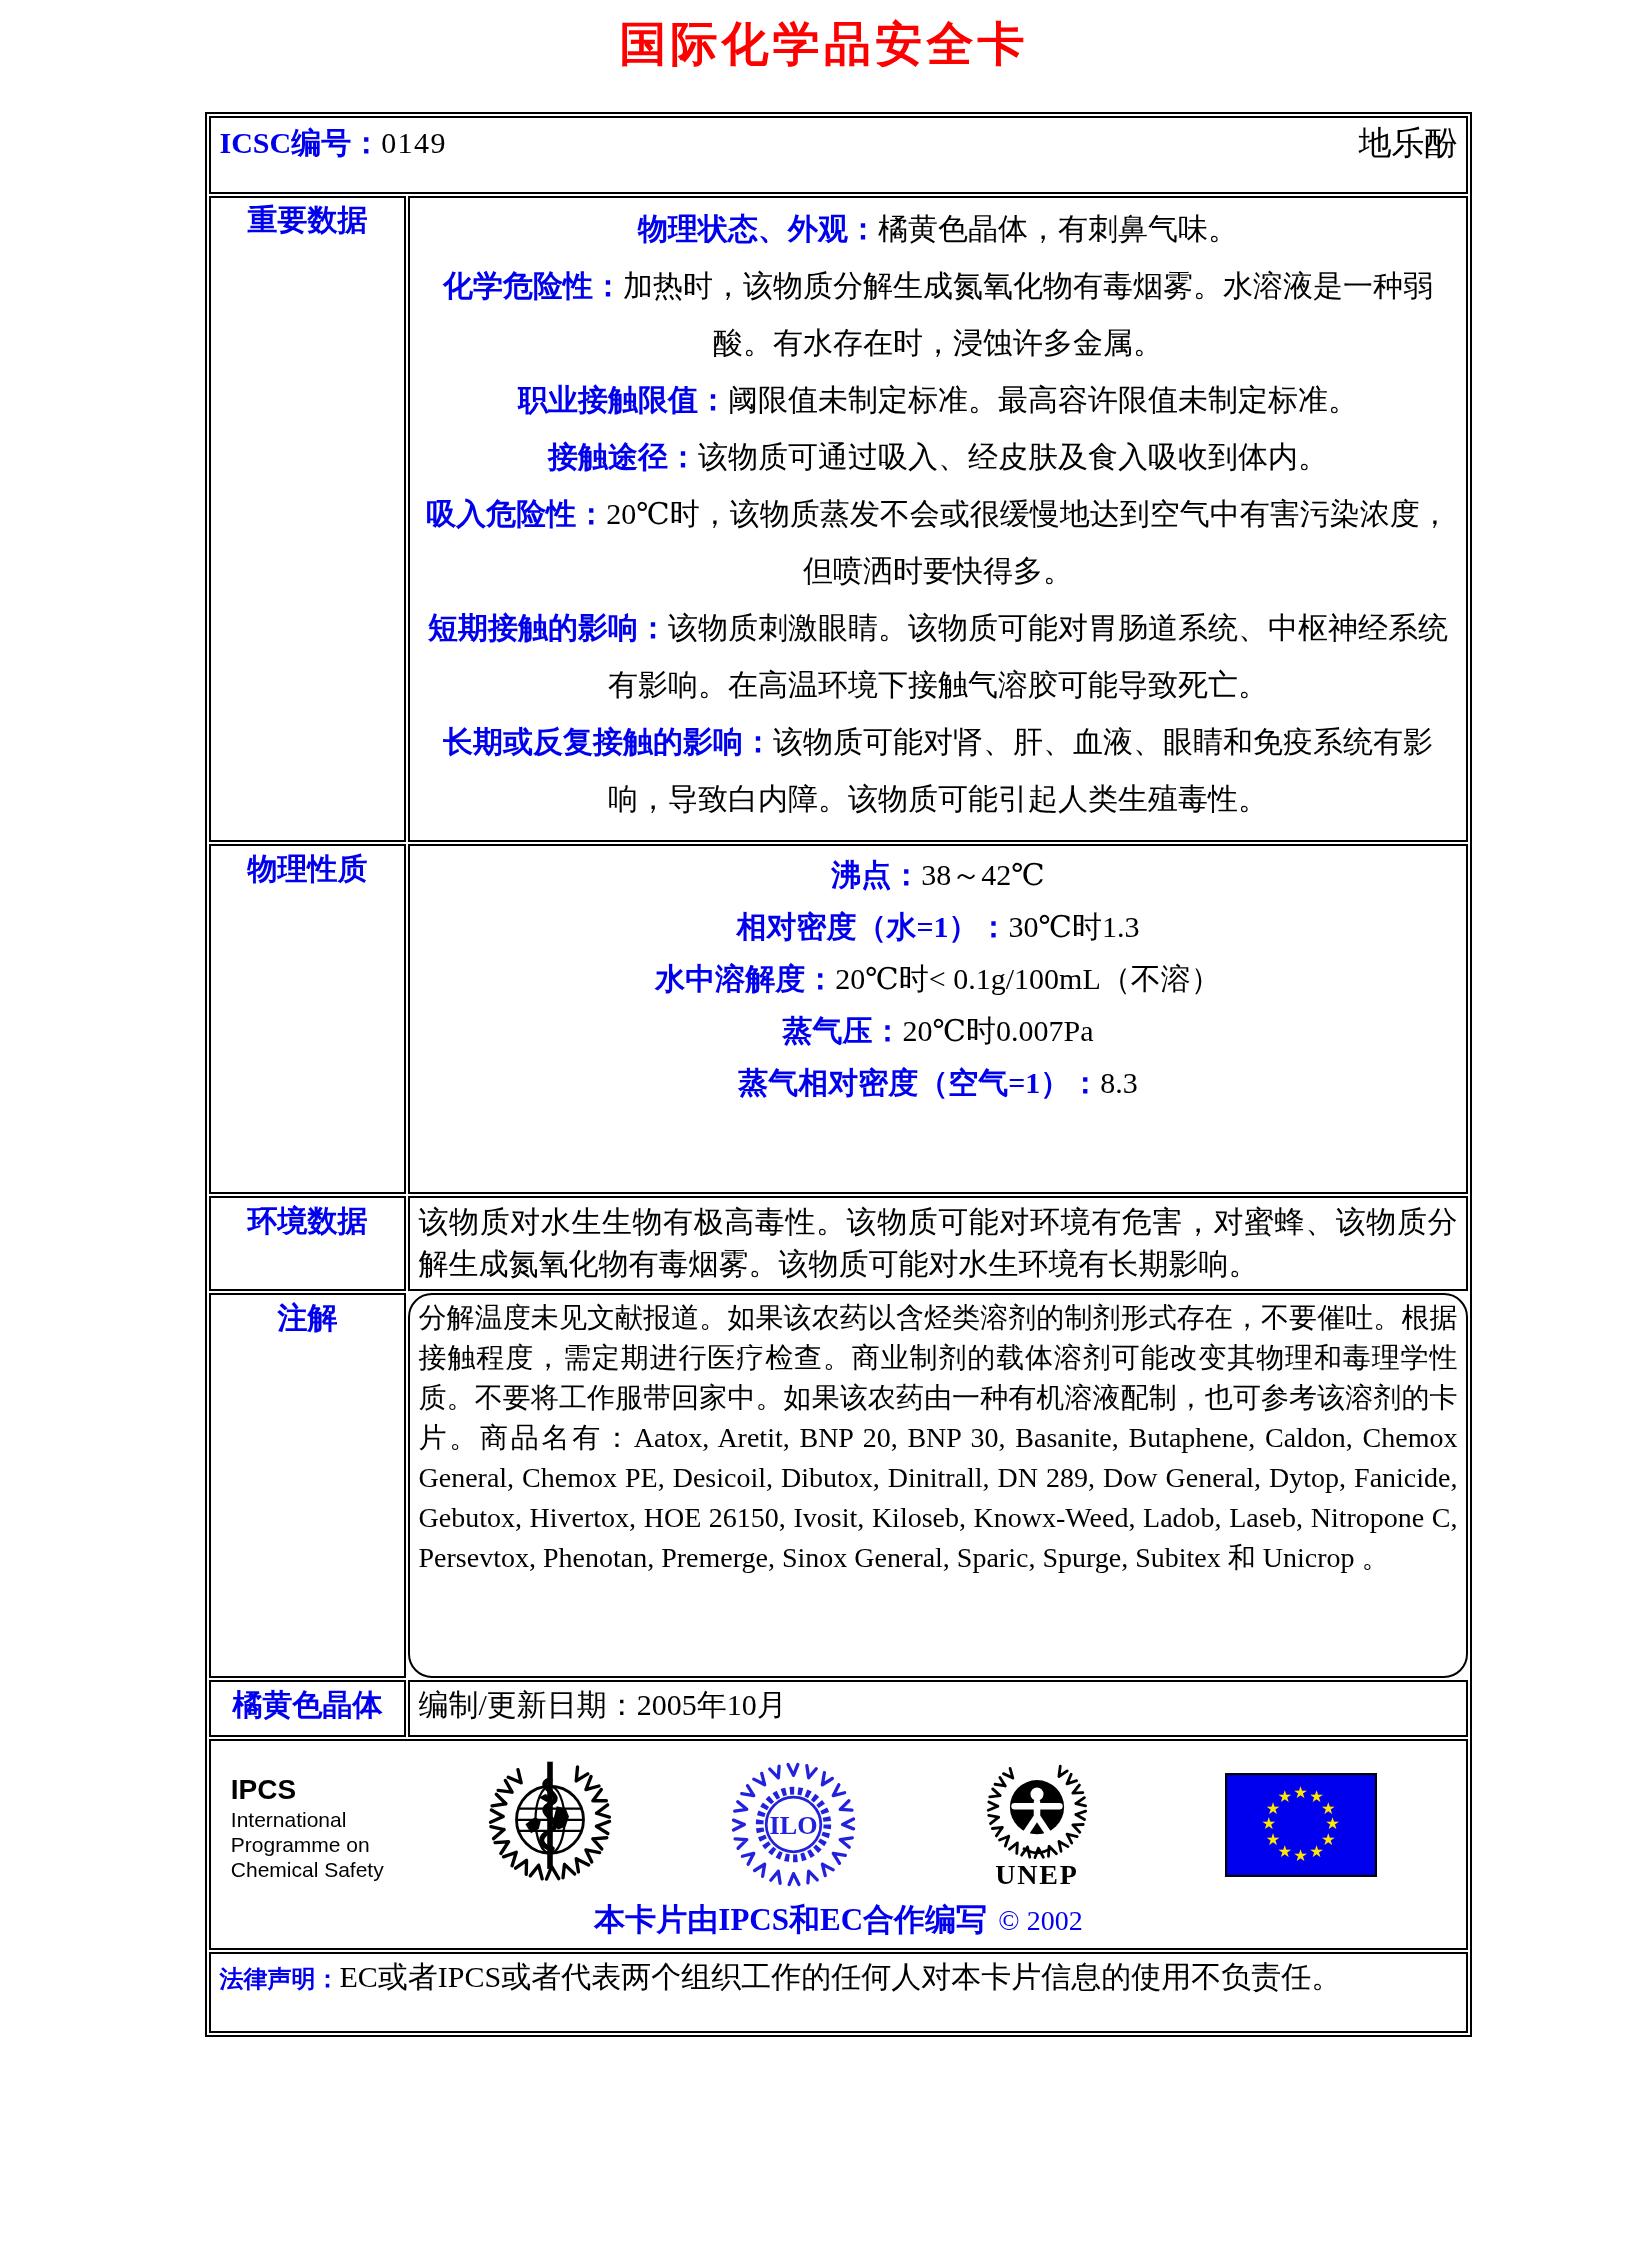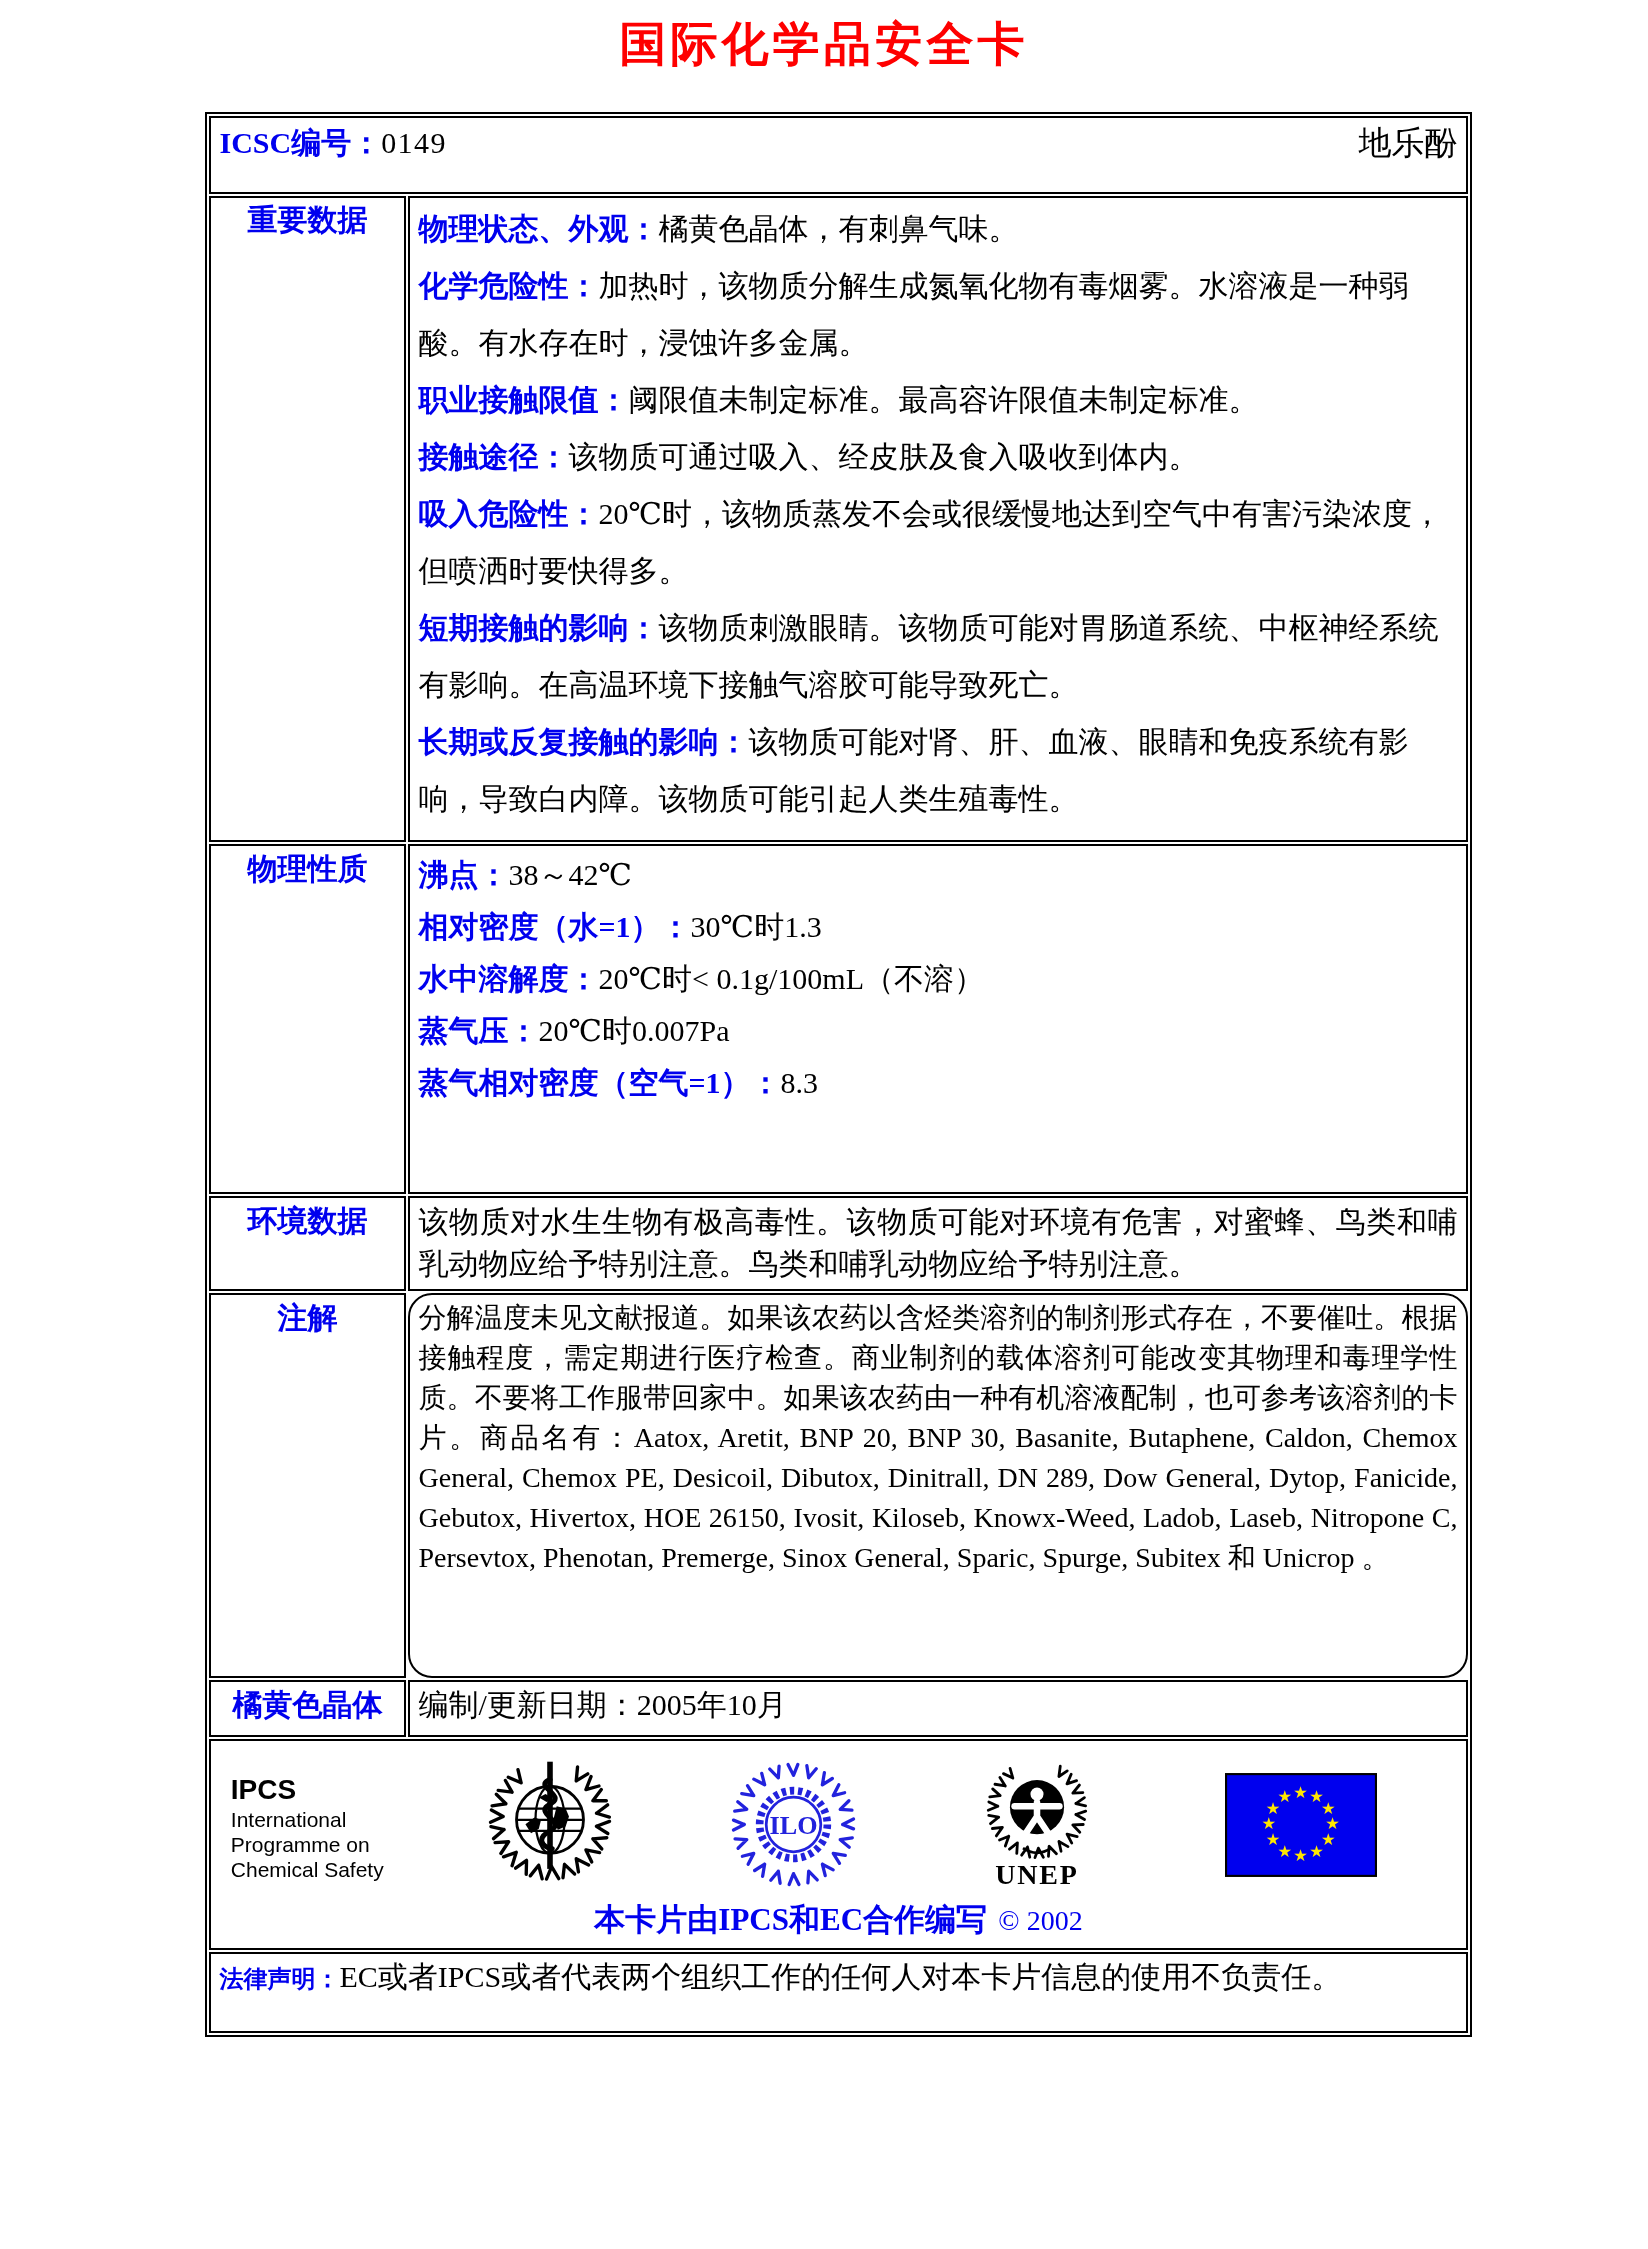--- a/index.html
+++ b/index.html
@@ -33,21 +33,21 @@
   td.hdr{height:68px;vertical-align:middle;}
   .hdr-inner{display:flex;justify-content:space-between;align-items:center;width:100%;}
   .k{color:#0000ee;font-weight:bold;}
   td.lbl{
     width:176px;
     vertical-align:middle;text-align:center;
     color:#0000ee;font-weight:bold;
     font-size:31px;
     padding:2.8px 4.2px;
   }
-  td.cnt p{margin:0;}
+  td.cnt p{margin:0;text-align:center;}
   td.cnt-important{height:637px;}
   td.cnt-important p{line-height:57px;}
   td.cnt-physical{height:340px;padding-top:7px;}
   td.cnt-physical p{line-height:52px;}
   td.cnt-env{height:86px;vertical-align:middle;}
   td.cnt-env p{line-height:42px;text-align:justify;}
   td.cnt-notes{height:375px;border-radius:24px;}
   td.cnt-notes p{font-size:28px;line-height:40px;text-align:justify;}
   td.cnt-extra{height:47px;vertical-align:middle;font-size:28px;}
   td.logos-cell{height:202px;position:relative;padding:0;}
@@ -116,21 +116,21 @@
         <p><span class="k">相对密度（水=1）：</span><span>30℃时1.3</span></p>
         <p><span class="k">水中溶解度：</span><span>20℃时&lt; 0.1g/100mL（不溶）</span></p>
         <p><span class="k">蒸气压：</span><span>20℃时0.007Pa</span></p>
         <p><span class="k">蒸气相对密度（空气=1）：</span><span>8.3</span></p>
       </td>
     </tr>
 
     <tr>
       <td class="lbl">环境数据</td>
       <td class="cnt cnt-env">
-        <p>该物质对水生生物有极高毒性。该物质可能对环境有危害，对蜜蜂、鸟类和哺乳动物应给予特别注意。鸟类和哺乳动物应给予特别注意。</p>
+        <p>该物质对水生生物有极高毒性。该物质可能对环境有危害，对蜜蜂、该物质分解生成氮氧化物有毒烟雾。该物质可能对水生环境有长期影响。</p>
       </td>
     </tr>
 
     <tr>
       <td class="lbl">注解</td>
       <td class="cnt cnt-notes">
         <p>分解温度未见文献报道。如果该农药以含烃类溶剂的制剂形式存在，不要催吐。根据接触程度，需定期进行医疗检查。商业制剂的载体溶剂可能改变其物理和毒理学性质。不要将工作服带回家中。如果该农药由一种有机溶液配制，也可参考该溶剂的卡片。商品名有：Aatox, Aretit, BNP 20, BNP 30, Basanite, Butaphene, Caldon, Chemox General, Chemox PE, Desicoil, Dibutox, Dinitrall, DN 289, Dow General, Dytop, Fanicide, Gebutox, Hivertox, HOE 26150, Ivosit, Kiloseb, Knowx-Weed, Ladob, Laseb, Nitropone C, Persevtox, Phenotan, Premerge, Sinox General, Sparic, Spurge, Subitex 和 Unicrop 。</p>
       </td>
     </tr>
 

